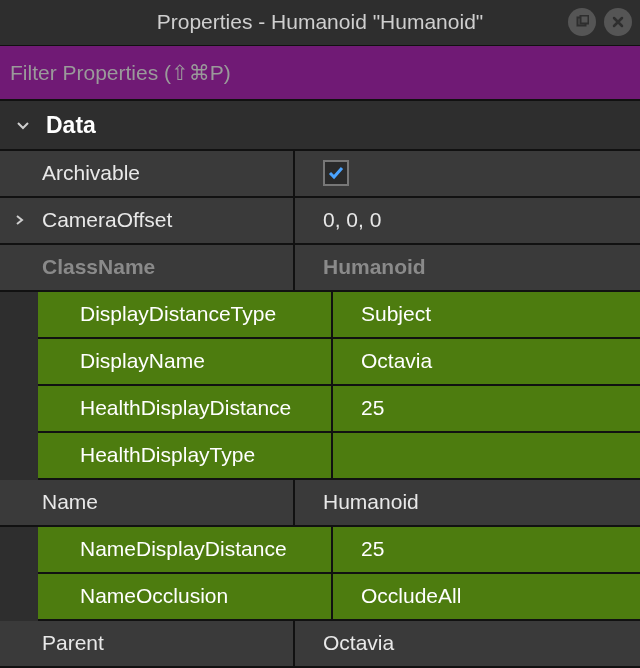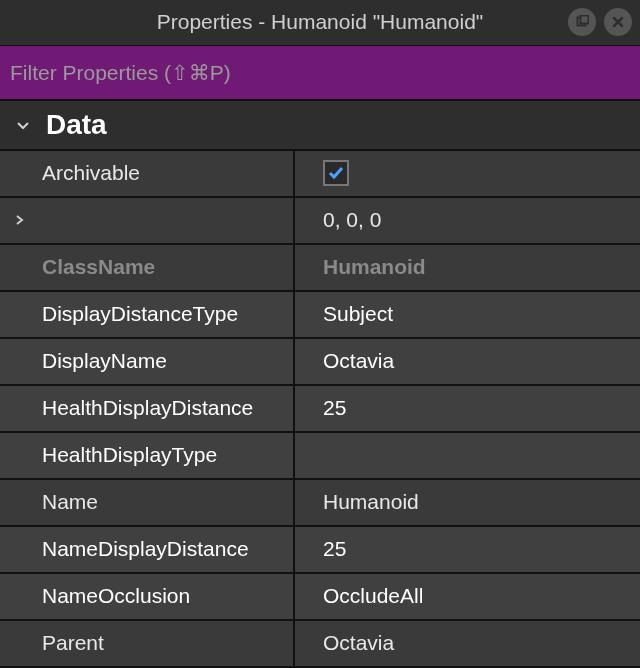--- a/index.html
+++ b/index.html
@@ -69,21 +69,21 @@
     height: 50px;
     background: #2e2e2e;
     display: flex;
     align-items: center;
     padding: 0 14px;
     gap: 14px;
     border-bottom: 2px solid #111;
   }
   .chevron { display: inline-flex; width: 18px; justify-content: center; }
   .chevron svg { display: block; }
-  .section-title { font-weight: 700; font-size: 28px; color: #fff; }
+  .section-title { font-weight: 700; font-size: 23px; color: #fff; }
 
   
   .rows { flex: 1; display: flex; flex-direction: column; border-radius: 9px; }
   .row {
     display: flex;
     height: 47px;
     border-bottom: 2px solid #111;
   }
   .cell-name {
     width: 295px;
@@ -103,21 +103,21 @@
   .cell-value {
     flex: 1;
     display: flex;
     align-items: center;
     padding-left: 28px;
   }
   .row.normal { background: #3a3a3a; color: #e8e8e8; }
   .row.readonly { background: #3a3a3a; font-weight: bold; }
   .row.readonly .cell-name,
   .row.readonly .cell-value { color: #8a8a8a; }
-  .row.selected { background: #404040; color: #fff; }
+  .row.selected { background: #4d7c0f; color: #fff; margin-left: 38px; }
   .row.selected .cell-name { border-right: 2px solid #111; }
 
   
   .checkbox {
     width: 26px; height: 26px;
     border: 2px solid #777;
     background: #2a2a2a;
     display: flex; align-items: center; justify-content: center;
   }
   .checkbox svg { display: block; }
@@ -170,20 +170,21 @@
           </span>
         </div>
       </div>
       <div class="row normal">
         <div class="cell-name">
           <span class="expand">
             <svg width="14" height="14" viewBox="0 0 14 14">
               <path d="M5 3 L10 7 L5 11" fill="none" stroke="#cfcfcf" stroke-width="2"></path>
             </svg>
           </span>
+          <span>CameraOffset</span>
         </div>
         <div class="cell-value">
           <span>0, 0, 0</span>
         </div>
       </div>
       <div class="row readonly">
         <div class="cell-name">
           <span>ClassName</span>
         </div>
         <div class="cell-value">

